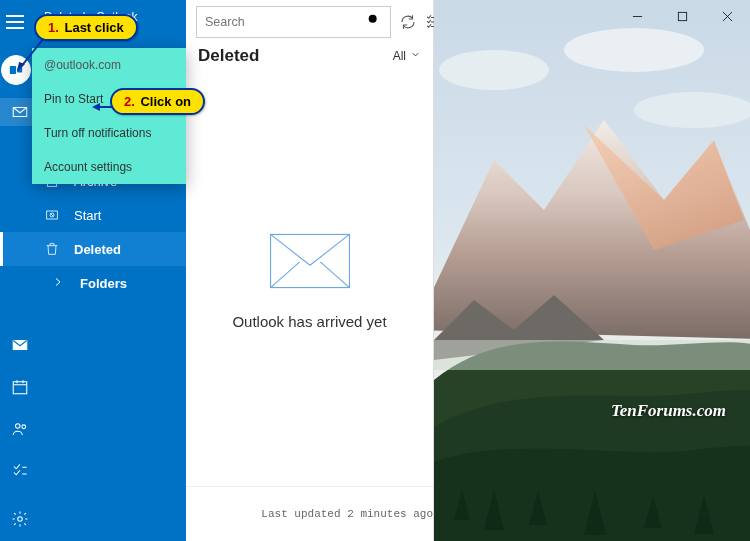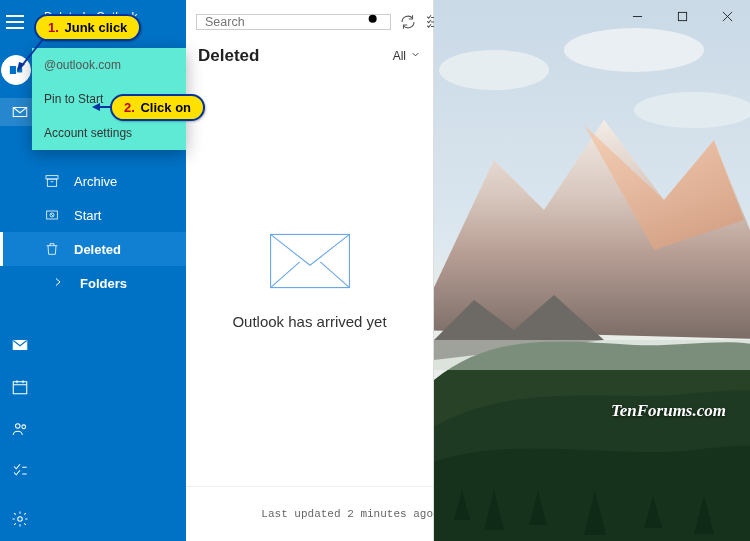--- a/index.html
+++ b/index.html
@@ -54,21 +54,21 @@
   .folder-item.selected { background: #1180d3; font-weight: 600; border-left: 3px solid #fff; padding-left: 41px; }
   .folder-icon { width: 16px; height: 16px; display: flex; align-items: center; justify-content: center; }
   .folder-icon svg { stroke: #fff; fill: none; stroke-width: 1.2; }
   .folders-toggle { display: flex; align-items: center; height: 34px; padding-left: 52px; gap: 16px; font-size: 13px; font-weight: 600; cursor: pointer; }
 
   
   .list-pane {
     width: 248px; background: #fff; display: flex; flex-direction: column; border-right: 1px solid #ddd; flex-shrink: 0;
   }
   .list-toolbar { display: flex; align-items: center; height: 44px; padding: 8px 10px; gap: 8px; }
-  .search-wrap { flex: 1; display: flex; align-items: center; border: 1px solid #ccc; height: 16px; padding: 0 8px; }
+  .search-wrap { flex: 1; display: flex; align-items: center; border: 1px solid #ccc; height: 32px; padding: 0 8px; }
   .search-wrap input { border: none; outline: none; flex: 1; font-size: 12.5px; color: #555; background: transparent; }
   .tb-icon { width: 24px; height: 24px; display: flex; align-items: center; justify-content: center; cursor: pointer; }
   .tb-icon svg { stroke: #555; fill: none; stroke-width: 1.5; }
   .list-header { display: flex; justify-content: space-between; align-items: center; padding: 2px 12px 8px 12px; }
   .list-title { font-size: 17px; font-weight: 600; color: #222; }
   .list-filter { font-size: 12px; color: #333; display: flex; align-items: center; gap: 4px; cursor: pointer; margin-left: 40px; }
   .empty-state { flex: 1; display: flex; flex-direction: column; align-items: center; justify-content: center; color: #444; gap: 22px; }
   .empty-envelope { width: 90px; height: 60px; }
   .empty-envelope svg { stroke: #6aa8e6; fill: none; stroke-width: 1.3; }
   .empty-text { font-size: 15px; color: #333; }
@@ -92,21 +92,21 @@
   .win-btn svg { stroke: #222; fill: none; stroke-width: 1; }
 
   
   .callout {
     position: absolute; background: #ffe100; color: #000; font-weight: 700; font-size: 13px;
     border: 2px solid #0033a0; border-radius: 14px; padding: 4px 12px; z-index: 100;
     box-shadow: 1px 1px 2px rgba(0,0,0,.25); white-space: nowrap;
   }
   .callout .num { color: #c00000; margin-right: 2px; }
   .callout-1 { left: 34px; top: 14px; }
-  .callout-2 { left: 110px; top: 94px; }
+  .callout-2 { left: 110px; top: 88px; }
   .callout-line { position: absolute; z-index: 95; }
 </style>
 </head>
 <body>
 
 <div class="app">
 
   <div class="sidebar">
 
     <div class="rail">
@@ -208,20 +208,21 @@
               <path d="M8 5l8 7-8 7" stroke="#fff" fill="none" stroke-width="2"></path>
             </svg>
         </span>
         <span>Folders</span>
       </div>
     </div>
 
     <div class="context-menu">
       <div class="cm-header">@outlook.com</div>
       <div class="cm-item">Pin to Start</div>
+      <div class="cm-item">Turn off notifications</div>
       <div class="cm-item">Account settings</div>
     </div>
   </div>
 
   <div class="list-pane">
     <div class="list-toolbar">
       <div class="search-wrap">
         <input type="text" placeholder="Search" style="">
         <span>
           <svg viewBox="0 0 24 24" width="16" height="16">
@@ -334,21 +335,21 @@
       </svg>
   </div>
 </div>
 
 <svg class="callout-line" style="left:16px; top:36px" width="30" height="40">
   <path d="M28 2 L4 32" stroke="#0033a0" stroke-width="2" fill="none"></path>
   <polygon points="1,36 9,28 3,26" fill="#0033a0"></polygon>
 </svg>
 <div class="callout callout-1">
   <span class="num">1.</span>
-  <span>Junk click</span>
+  <span>Last click</span>
 </div>
 
 <svg class="callout-line" style="left:92px; top:100px" width="26" height="14">
   <path d="M24 7 L6 7" stroke="#0033a0" stroke-width="2" fill="none"></path>
   <polygon points="0,7 8,3 8,11" fill="#0033a0"></polygon>
 </svg>
 <div class="callout callout-2">
   <span class="num">2.</span>
   <span>Click on</span>
 </div>

